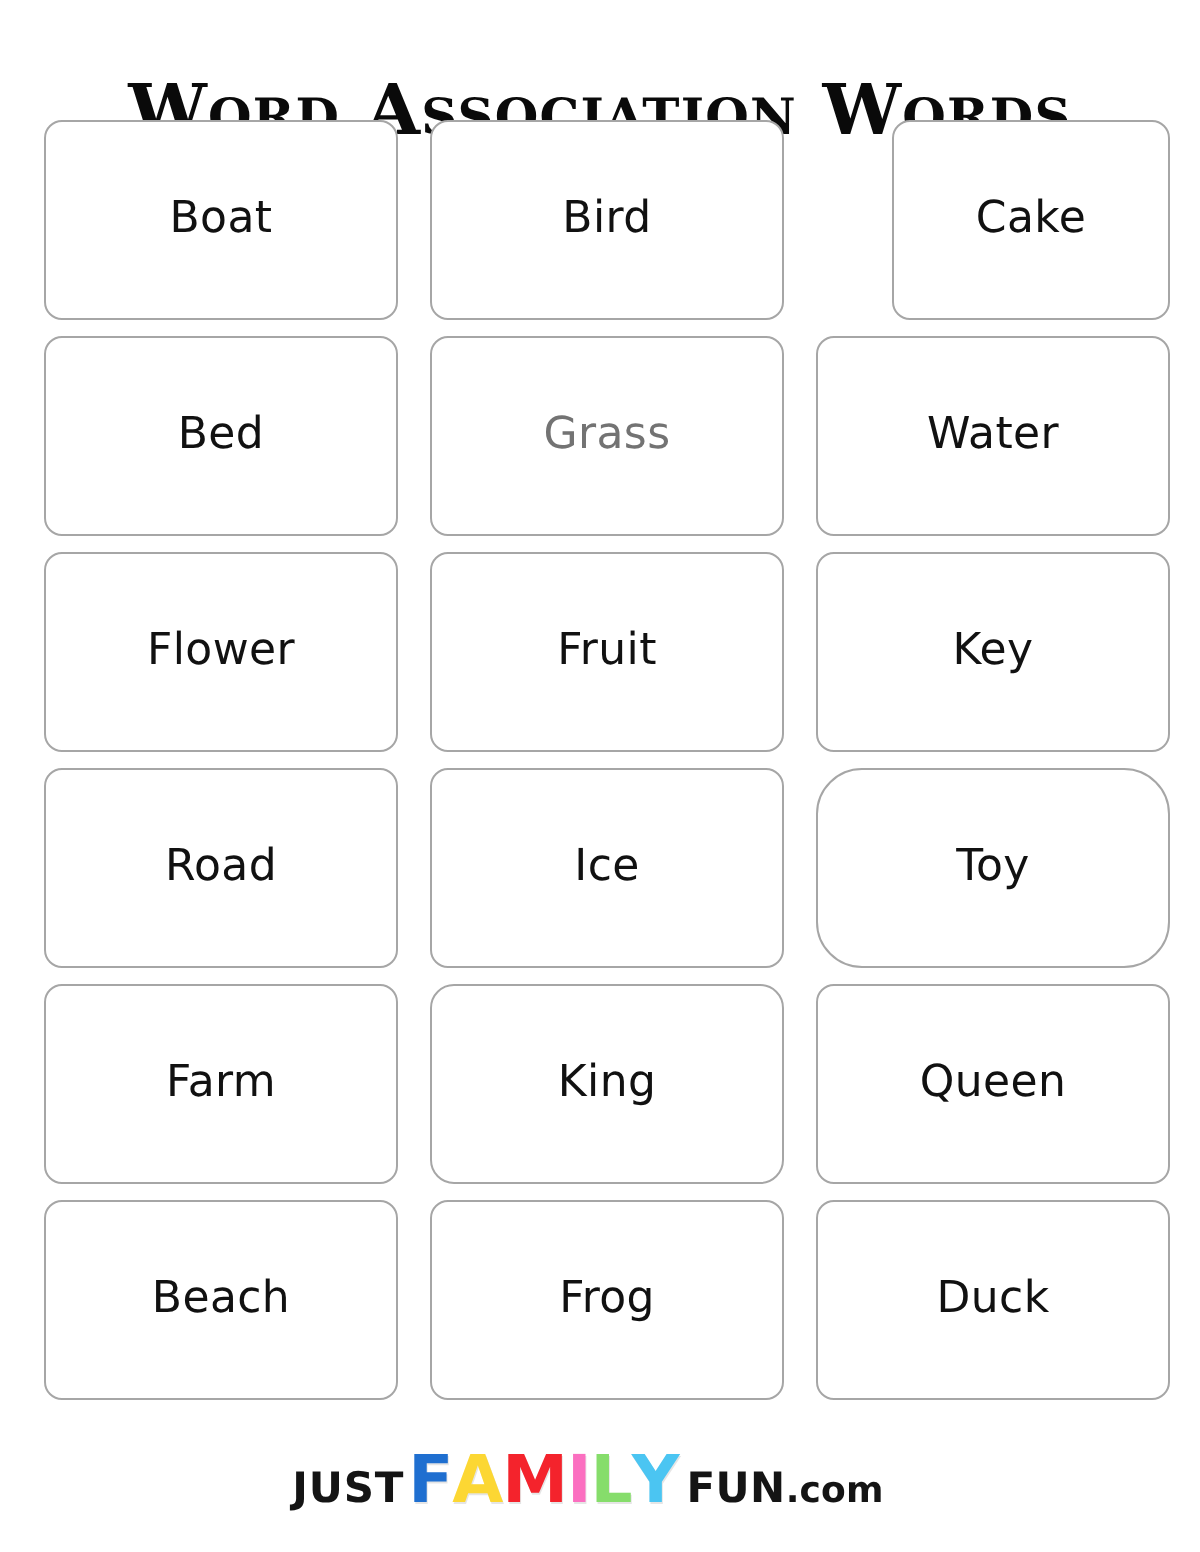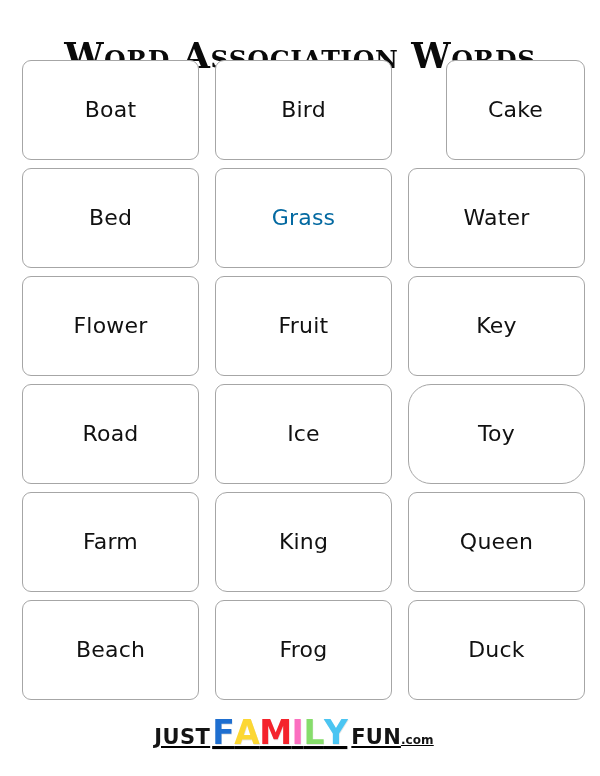--- a/index.html
+++ b/index.html
@@ -76,23 +76,22 @@
   }
 
   
   .footer {
     position: absolute;
     left: 0;
     top: 716px;
     width: 588px;
     height: 46px;
     display: flex;
-    align-items: flex-start;
+    align-items: center;
     justify-content: center;
-    text-decoration: underline;
   }
 
   .logo {
     display: flex;
     align-items: baseline;
     justify-content: center;
     white-space: nowrap;
   }
 
   .logo-just {
@@ -123,21 +122,21 @@
     font-weight: bold;
     font-size: 21px;
     color: #141414;
     letter-spacing: 0.2px;
     margin-left: 3px;
   }
 
   .logo-com {
     font-family: "DejaVu Sans", "Liberation Sans", sans-serif;
     font-weight: bold;
-    font-size: 12px;
+    font-size: 18px;
     color: #141414;
     letter-spacing: 0.1px;
   }
 </style>
 </head>
 <body>
 
 <div class="page">
 
   <h1 class="title">Word Association Words</h1>
@@ -149,21 +148,21 @@
       <div class="card" style="border-color: rgb(166, 166, 166);">
         <span class="card-label" style="color: rgb(17, 17, 17);">Bird</span>
       </div>
       <div class="card" style="border-color: rgb(166, 166, 166); margin-left: 38px;">
         <span class="card-label" style="color: rgb(17, 17, 17);">Cake</span>
       </div>
       <div class="card" style="border-color: rgb(166, 166, 166);">
         <span class="card-label" style="color: rgb(17, 17, 17);">Bed</span>
       </div>
       <div class="card" style="border-color: rgb(166, 166, 166);">
-        <span class="card-label" style="color: #0369a1;">Grass</span>
+        <span class="card-label" style="color: #737373;">Grass</span>
       </div>
       <div class="card" style="border-color: rgb(166, 166, 166);">
         <span class="card-label" style="color: rgb(17, 17, 17);">Water</span>
       </div>
       <div class="card" style="border-color: rgb(166, 166, 166);">
         <span class="card-label" style="color: rgb(17, 17, 17);">Flower</span>
       </div>
       <div class="card" style="border-color: rgb(166, 166, 166);">
         <span class="card-label" style="color: rgb(17, 17, 17);">Fruit</span>
       </div>

